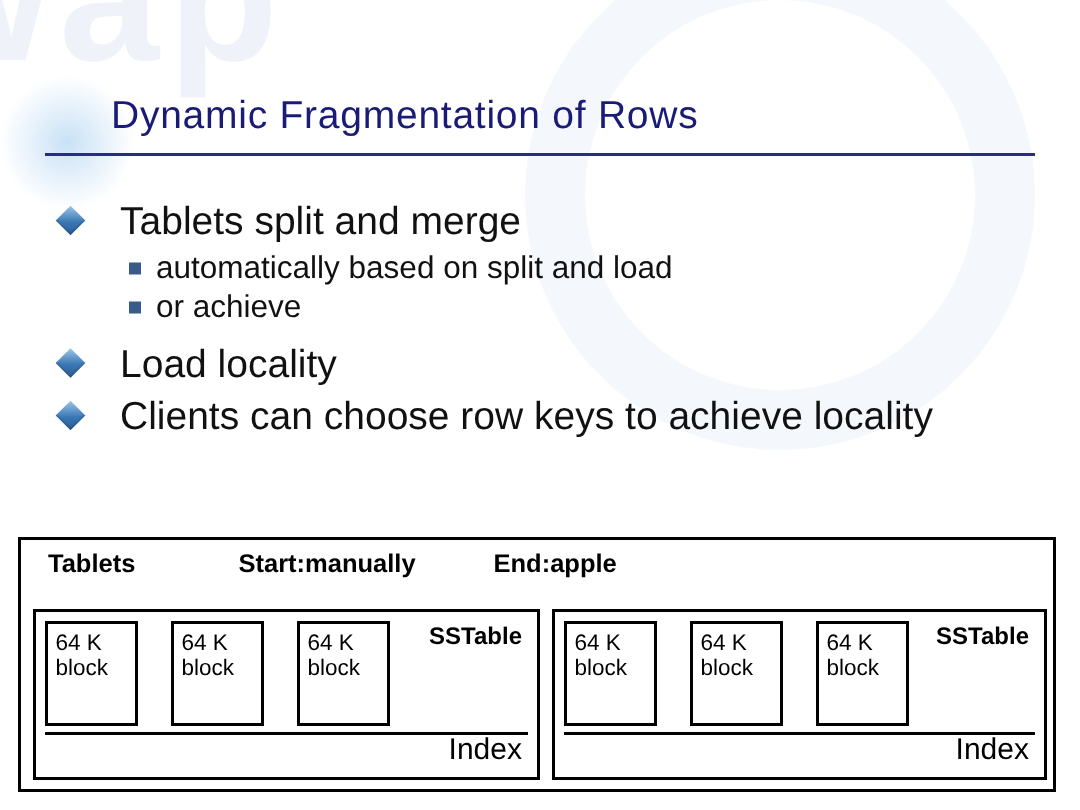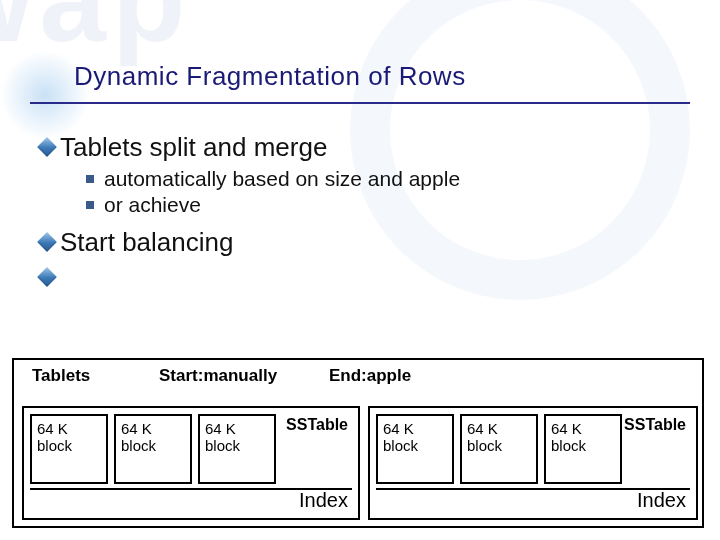--- a/index.html
+++ b/index.html
@@ -68,20 +68,21 @@
     position: absolute;
     top: 128px;
     left: 40px;
     right: 30px;
   }
 
   .h1-item {
     display: flex;
     align-items: flex-start;
     margin: 4px 0 2px 0;
+    gap: 20px;
   }
   .diamond {
     width: 14px;
     height: 14px;
     margin: 8px 6px 0 0;
     flex: 0 0 auto;
     transform: rotate(45deg);
     background: linear-gradient(135deg, #9fc7ea 0%, #3a78b5 55%, #2a5b93 100%);
     box-shadow: inset -1px -1px 1px rgba(0,0,0,0.15);
   }
@@ -158,21 +159,21 @@
   .index-label {
     position: absolute;
     bottom: 6px;
     right: 10px;
     font-size: 20px;
   }
 
   .block {
     position: absolute;
     top: 6px;
-    width: 78px;
+    width: 62px;
     height: 70px;
     border: 2px solid #000;
     box-sizing: border-box;
     font-size: 15px;
     line-height: 1.15;
     padding: 4px 5px;
   }
   .sstable.left  .b1 { left: 6px; }
   .sstable.left  .b2 { left: 90px; }
   .sstable.left  .b3 { left: 174px; }
@@ -201,35 +202,36 @@
 
 <div class="content">
 
   <div class="h1-item">
     <div class="diamond"></div>
     <div class="h1-text">Tablets split and merge</div>
   </div>
   <div class="sub-list">
     <div class="sub-item">
       <div class="square"></div>
-      <div class="sub-text">automatically based on size and apple</div>
+      <div class="sub-text">automatically based on split and load</div>
     </div>
     <div class="sub-item">
       <div class="square"></div>
       <div class="sub-text">or achieve</div>
     </div>
   </div>
 
   <div class="h1-item">
     <div class="diamond"></div>
-    <div class="h1-text">Start balancing</div>
+    <div class="h1-text">Load locality</div>
   </div>
 
   <div class="h1-item">
     <div class="diamond"></div>
+    <div class="h1-text">Clients can choose row keys to achieve locality</div>
   </div>
 
 </div>
 
 <div class="diagram">
   <div class="tablet-box">
     <div class="tablet-header">
       <span class="hdr-tablet">Tablets</span>
       <span class="hdr-start">Start:manually</span>
       <span class="hdr-end">End:apple</span>

